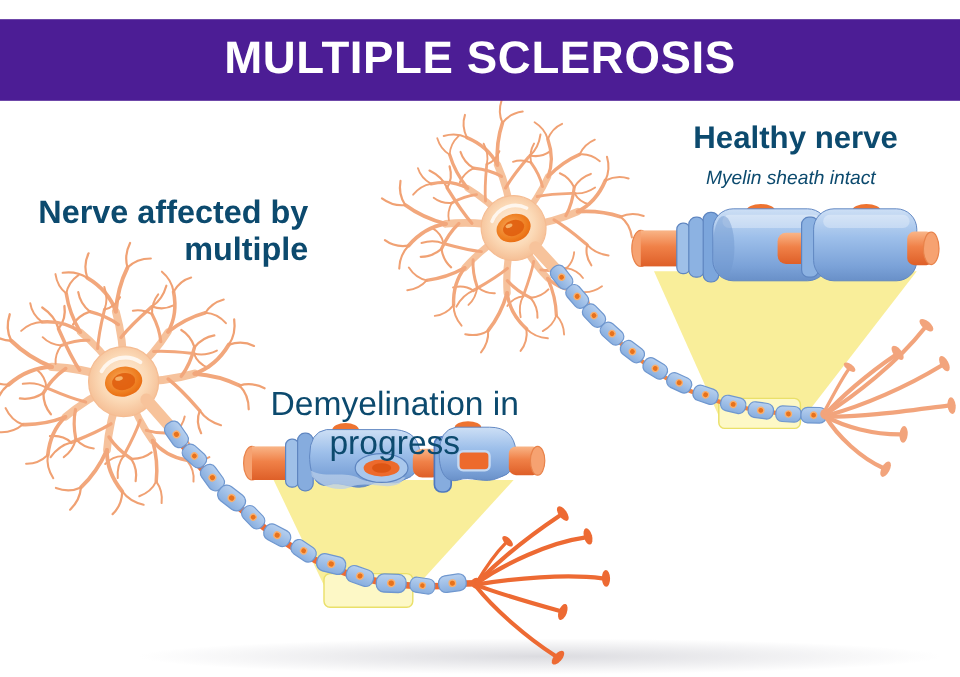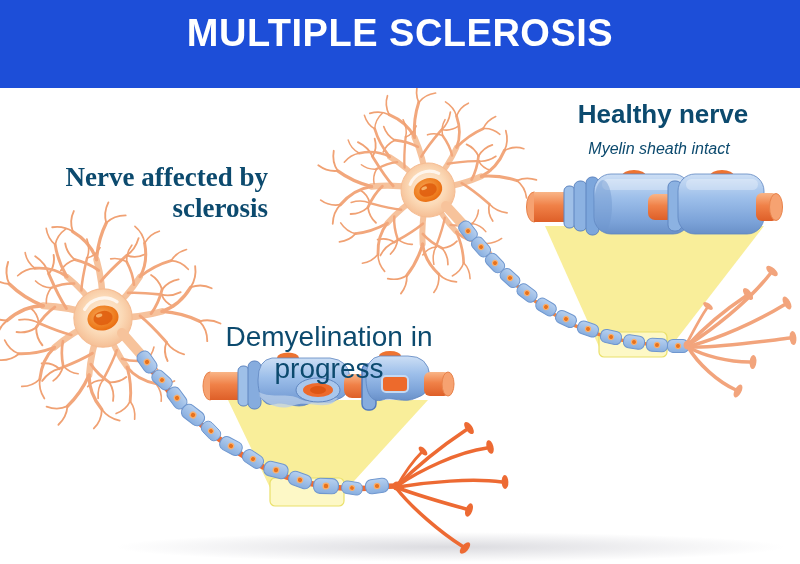--- a/index.html
+++ b/index.html
@@ -1,24 +1,24 @@
 <!DOCTYPE html>
 <html><head>
 <meta charset="utf-8">
 <style>
   html,body{margin:0;padding:0;background:#fff;}
   #stage{position:relative;width:800px;height:564px;overflow:hidden;background:#fff;
          font-family:"Liberation Sans",sans-serif;}
-  #banner{position:absolute;left:0;top:0;width:800px;height:88px;background:#1d4ed8;}
+  #banner{position:absolute;left:0;top:16px;width:800px;height:68px;background:#4c1d95;}
   #banner h1{margin:0;height:68px;line-height:66px;text-align:center;color:#fff;
              font-size:38px;font-weight:bold;letter-spacing:.5px;}
   svg{position:absolute;left:0;top:0;}
   .lbl{position:absolute;color:#0c4a6e;}
-  #ms-heading{left:26px;top:162px;width:242px;text-align:right;
-              font-size:27px;font-weight:bold;line-height:31px;font-family:Liberation Serif, serif;}
+  #ms-heading{left:15px;top:162px;width:242px;text-align:right;
+              font-size:27px;font-weight:bold;line-height:31px;}
   #ms-caption{left:209px;top:321px;width:240px;text-align:center;font-size:28px;}
   #healthy-heading{left:553px;top:99px;width:220px;text-align:center;
                    font-size:26px;font-weight:bold;}
   #healthy-caption{left:554px;top:140px;width:210px;text-align:center;font-size:16px;font-style:italic;}
 </style>
 </head>
 <body>
 
 <div id="stage">
 
@@ -247,21 +247,21 @@
       <ellipse cx="448" cy="384" rx="6" ry="12" fill="#F6A271" stroke="#E8824A"></ellipse>
     </g>
   </svg>
 
   <div id="banner">
     <h1>MULTIPLE SCLEROSIS</h1>
   </div>
 
   <div id="ms-heading" class="lbl">
     <div>Nerve affected by</div>
-    <div>sclerosis</div>
+    <div>multiple</div>
   </div>
 
   <div id="ms-caption" class="lbl">Demyelination in progress</div>
 
   <div id="healthy-heading" class="lbl">Healthy nerve</div>
 
   <div id="healthy-caption" class="lbl">Myelin sheath intact</div>
 </div>
 
 </body></html>

